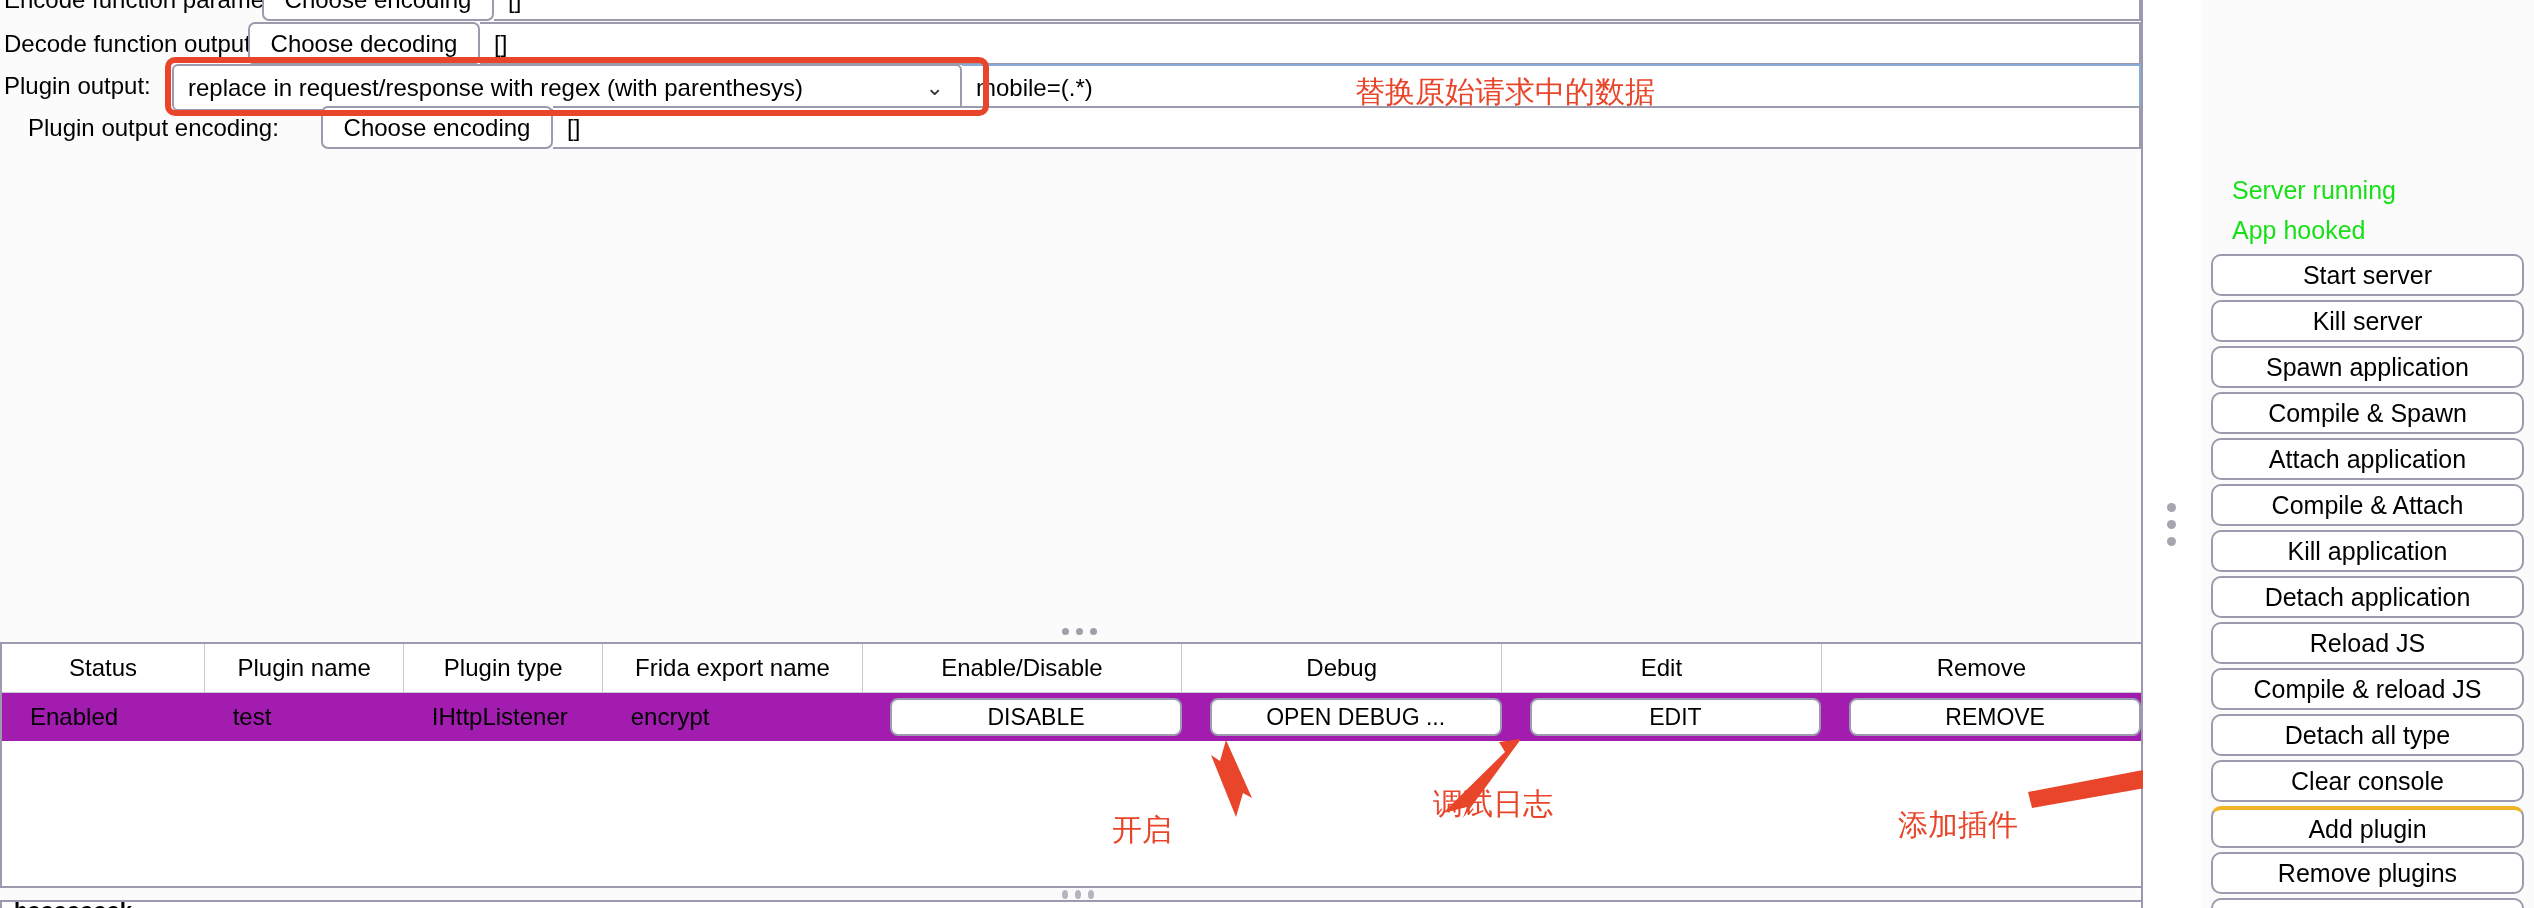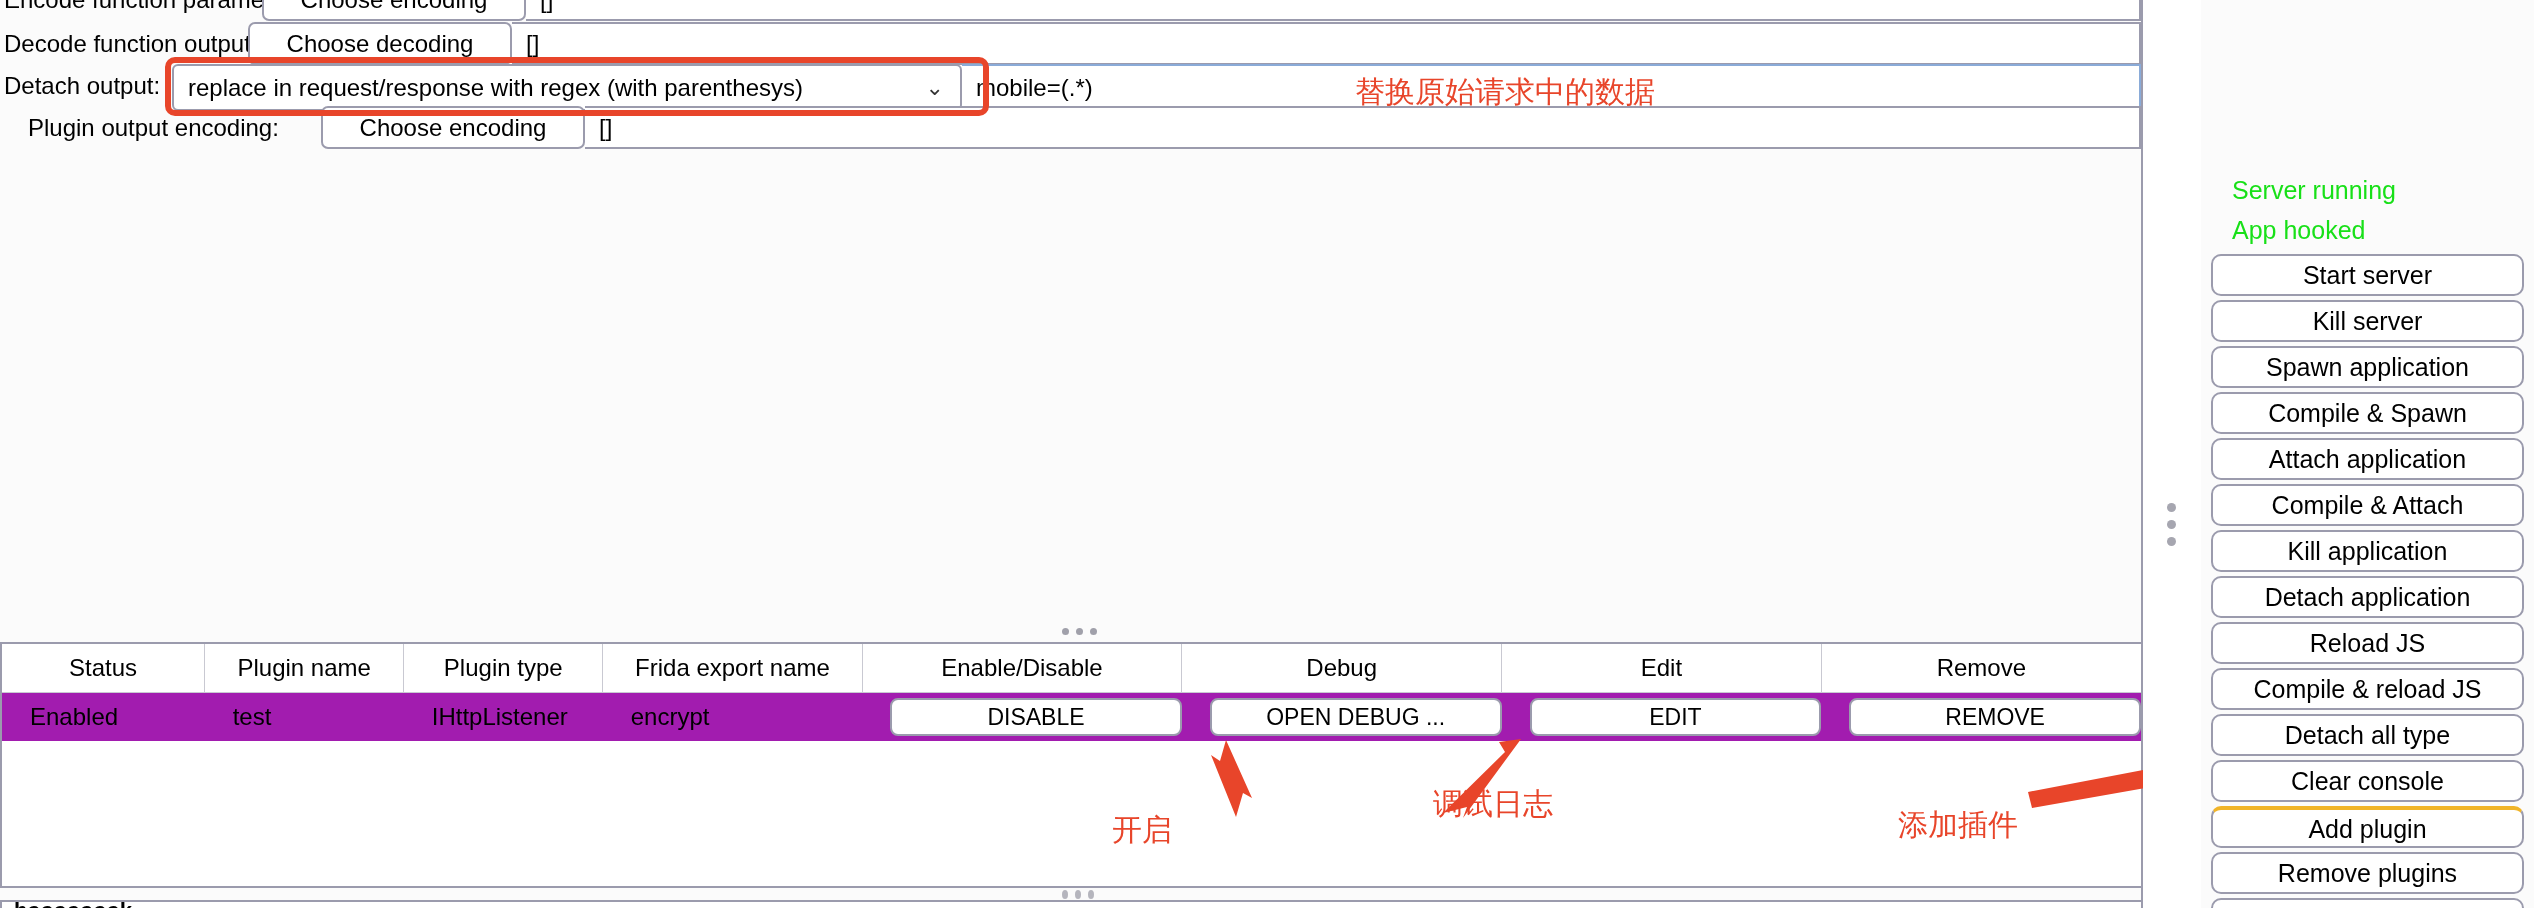--- a/index.html
+++ b/index.html
@@ -64,21 +64,21 @@
     white-space: nowrap;
     color: #000;
   }
   .lbl-w-encode  { width: 258px; }
   .lbl-w-decode  { width: 244px; }
   .lbl-w-plugout { width: 168px; }
   .lbl-w-plugenc { width: 293px; padding-left: 28px; }
 
   .choose-btn {
     flex: 0 0 auto;
-    width: 264px;
+    width: 232px;
     background: #ffffff;
     border: 2px solid #9b9bad;
     border-radius: 7px;
     font-size: 24px;
     line-height: 39px;
     text-align: center;
     color: #000;
     box-sizing: border-box;
     height: 43px;
   }
@@ -385,21 +385,21 @@
         <div class="value-field">[]</div>
       </div>
 
       <div class="form-row" id="row-decode">
         <div class="row-label lbl-w-decode">Decode function output:</div>
         <div class="choose-btn">Choose decoding</div>
         <div class="value-field">[]</div>
       </div>
 
       <div class="form-row" id="row-plugout">
-        <div class="row-label lbl-w-plugout">Detach output:</div>
+        <div class="row-label lbl-w-plugout">Plugin output:</div>
         <div class="select-box">
           <span>replace in request/response with regex (with parenthesys)</span>
           <span class="select-chevron">⌄</span>
         </div>
         <div class="plugout-value">mobile=(.*)</div>
       </div>
 
       <div class="form-row" id="row-plugenc">
         <div class="row-label lbl-w-plugenc">Plugin output encoding:</div>
         <div class="choose-btn">Choose encoding</div>

